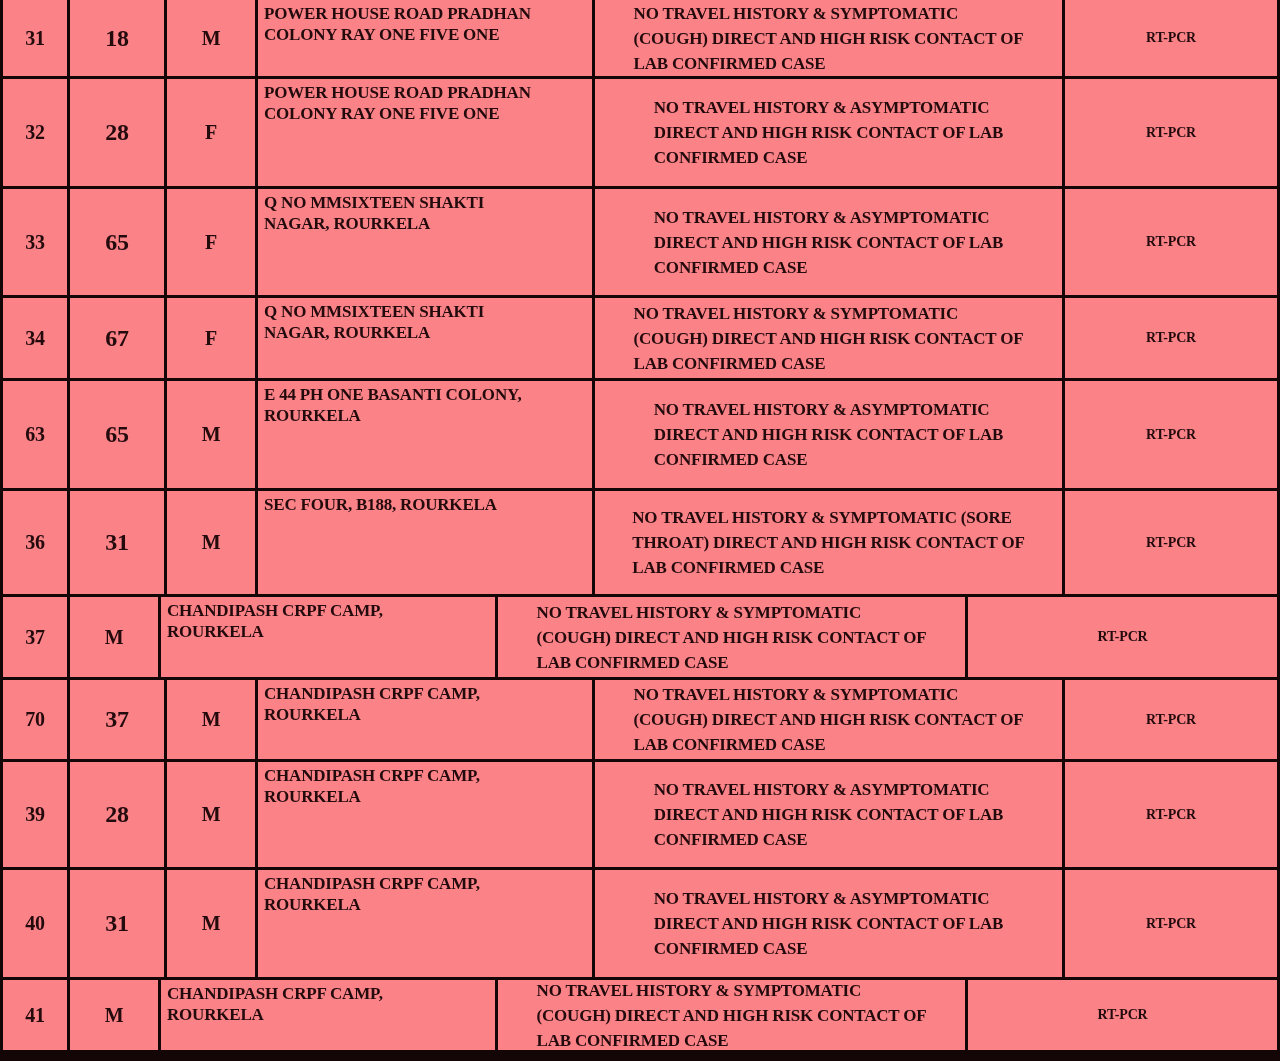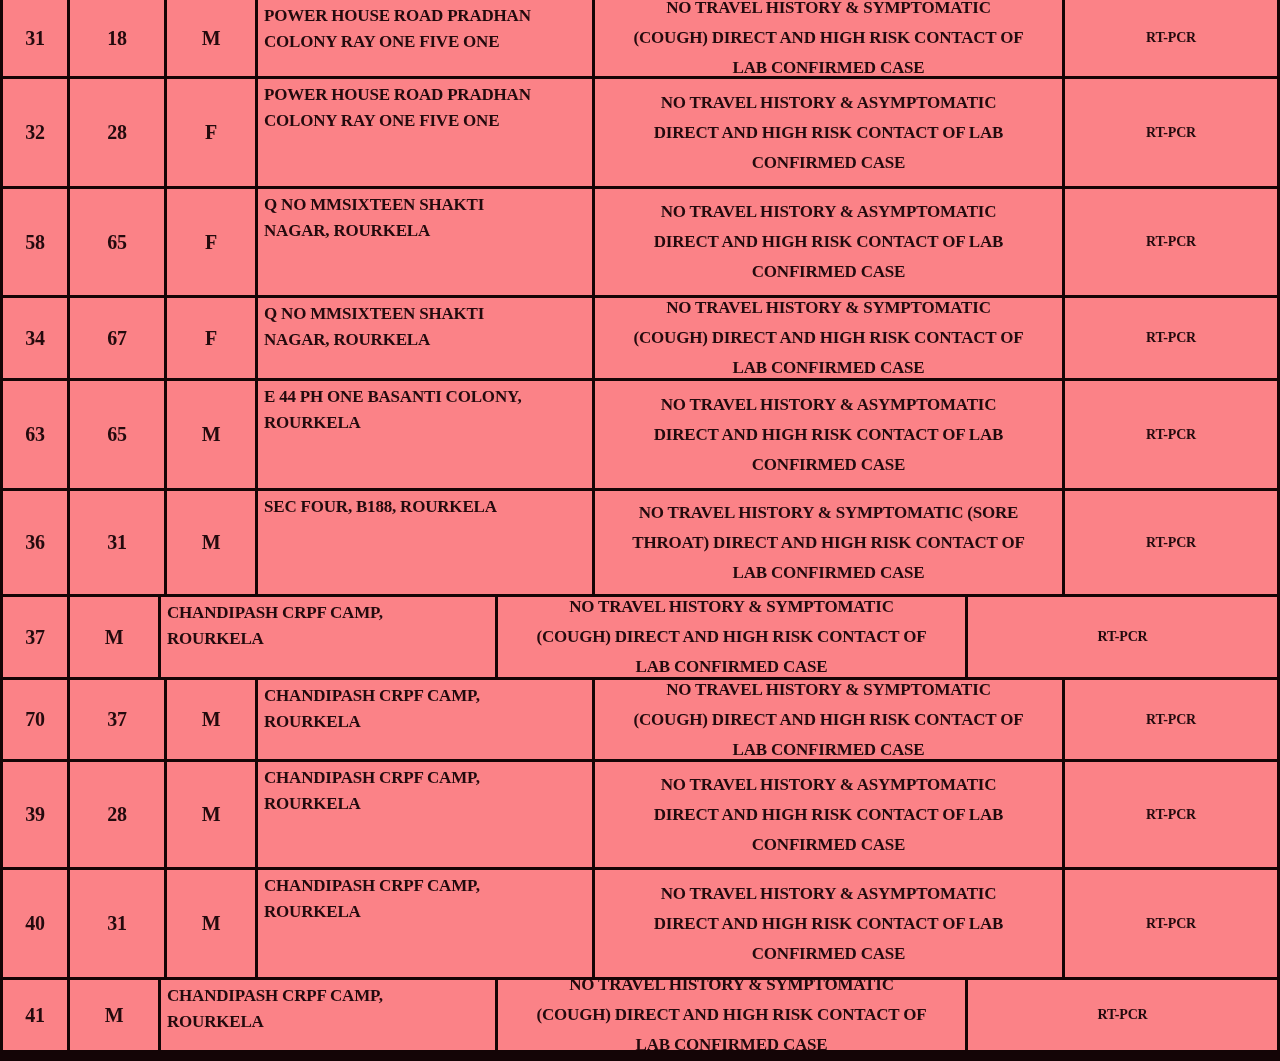--- a/index.html
+++ b/index.html
@@ -27,40 +27,40 @@
   .cell {
     border-right: 3px solid var(--border, #140506);
     display: flex;
     align-items: center;
     justify-content: center;
     overflow: hidden;
     letter-spacing: -0.2px;
   }
 
   .c-sl     { width: 67px;  font-size: 20px; }
-  .c-age    { width: 97px;  font-size: 20px; }
+  .c-age    { width: 97px;  font-size: 24px; }
   .c-gender { width: 91px;  font-size: 20px; }
 
   .c-addr {
     width: 337px;
     align-items: flex-start;
     justify-content: flex-start;
     text-align: left;
     padding: 3px 6px;
     font-size: 17px;
-    line-height: 26px;
+    line-height: 21px;
     white-space: pre-line;
   }
 
   .c-hist {
     width: 470px;
-    text-align: center;
+    text-align: left;
     padding: 18px 8px;
     font-size: 17px;
-    line-height: 30px;
+    line-height: 25px;
     white-space: pre-line;
   }
 
   .c-test {
     flex: 1;
     border-right: none;
     font-size: 14px;
   }
 
   .bottom-bar {
@@ -95,21 +95,21 @@
     <div class="cell c-gender">F</div>
     <div class="cell c-addr">POWER HOUSE ROAD PRADHAN
 COLONY RAY ONE FIVE ONE</div>
     <div class="cell c-hist">NO TRAVEL HISTORY &amp; ASYMPTOMATIC
 DIRECT AND HIGH RISK CONTACT OF LAB
 CONFIRMED CASE</div>
     <div class="cell c-test">RT-PCR</div>
   </div>
 
   <div class="row" style="height: 109px;">
-    <div class="cell c-sl">58</div>
+    <div class="cell c-sl">33</div>
     <div class="cell c-age">65</div>
     <div class="cell c-gender">F</div>
     <div class="cell c-addr">Q NO MMSIXTEEN SHAKTI
 NAGAR, ROURKELA</div>
     <div class="cell c-hist">NO TRAVEL HISTORY &amp; ASYMPTOMATIC
 DIRECT AND HIGH RISK CONTACT OF LAB
 CONFIRMED CASE</div>
     <div class="cell c-test">RT-PCR</div>
   </div>
 

